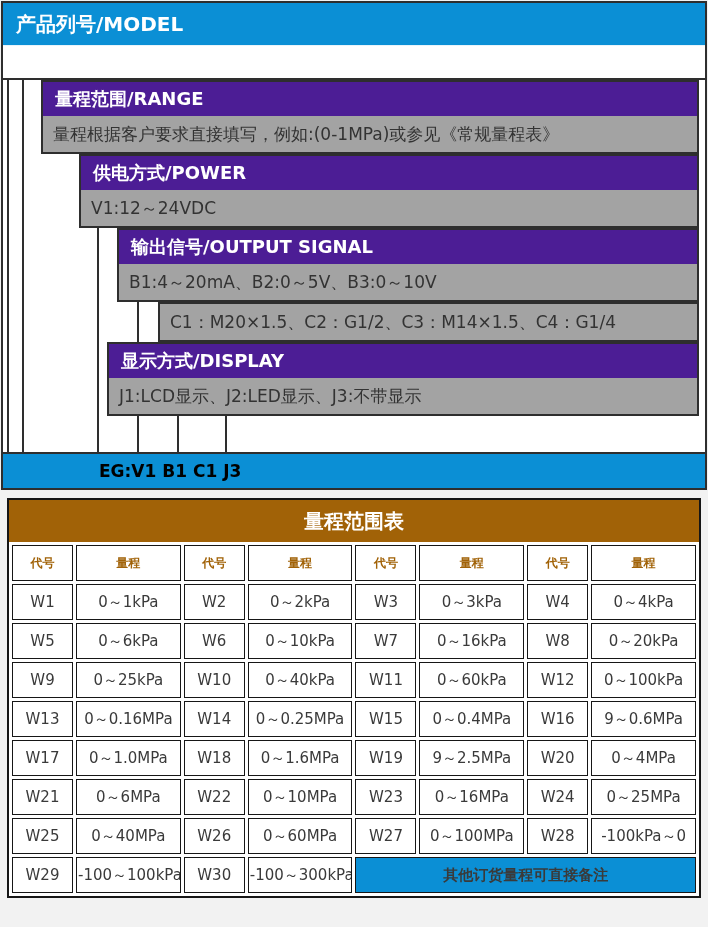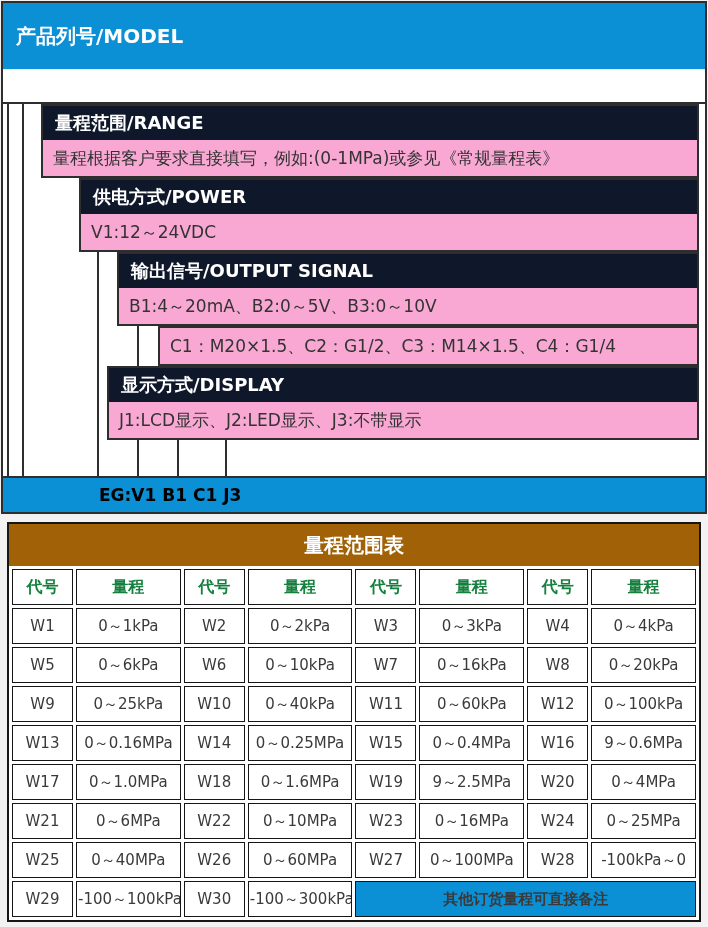--- a/index.html
+++ b/index.html
@@ -12,21 +12,21 @@
 
   
   .diagram {
     margin: 1px 1px 0 1px;
     border: 2px solid #2e2e2e;
     background: #ffffff;
   }
   .model-header {
     background: #0b8fd5; color: #ffffff;
     font-size: 20px; font-weight: bold;
-    line-height: 26px; padding: 20px 13px;
+    line-height: 26px; padding: 8px 13px;
     border-bottom: 1px solid #e8f4fb;
   }
   .model-value {
     height: 34px; background: #ffffff;
     border-bottom: 2px solid #2e2e2e;
   }
   .tree { position: relative; background: #ffffff; }
   .vline {
     position: absolute; top: 0; bottom: 0; width: 2px;
     background: #2e2e2e; z-index: 0;
@@ -41,26 +41,26 @@
     position: relative; z-index: 1;
     border: 2px solid #2e2e2e; background: #ffffff;
     margin-right: 6px;
   }
   .ind-0 { margin-left: 38px; }
   .ind-1 { margin-left: 76px; }
   .ind-2 { margin-left: 114px; }
   .ind-3 { margin-left: 155px; }
   .ind-4 { margin-left: 104px; }
   .sec-h {
-    background: #0f172a; color: #ffffff;
+    background: #4c1d95; color: #ffffff;
     font-size: 18px; font-weight: bold;
     line-height: 24px; padding: 5px 12px;
   }
   .sec-c {
-    background: #f9a8d4; color: #333333;
+    background: #a3a3a3; color: #333333;
     font-size: 17px; line-height: 24px; padding: 6px 10px;
     white-space: nowrap; overflow: hidden;
   }
   .tree-spacer { height: 36px; }
   .eg-bar {
     background: #0b8fd5; color: #000000;
     border-top: 2px solid #2e2e2e;
     font-size: 17px; font-weight: bold;
     line-height: 22px; padding: 6px 10px 6px 96px;
   }
@@ -79,21 +79,21 @@
   }
   table.range {
     width: 100%; border-collapse: separate; border-spacing: 3px;
     background: #ffffff; table-layout: fixed;
   }
   table.range th, table.range td {
     border: 1px solid #161616; text-align: center;
     padding: 7px 1px; line-height: 20px;
     overflow: hidden; white-space: nowrap;
   }
-  table.range th { font-size: 16px; font-weight: bold; color: #15803d; }
+  table.range th { font-size: 12px; font-weight: bold; color: #a16207; }
   table.range td { font-size: 15px; color: #3a3a3a; }
   col.code-col { width: 9.2%; }
   col.range-col { width: 15.8%; }
   td.note-cell {
     background: #0b8fd5; border: 1px solid #0b8fd5;
     color: #ffffff; font-size: 19px; font-weight: bold;
   }
 </style>
 </head>
 <body>

